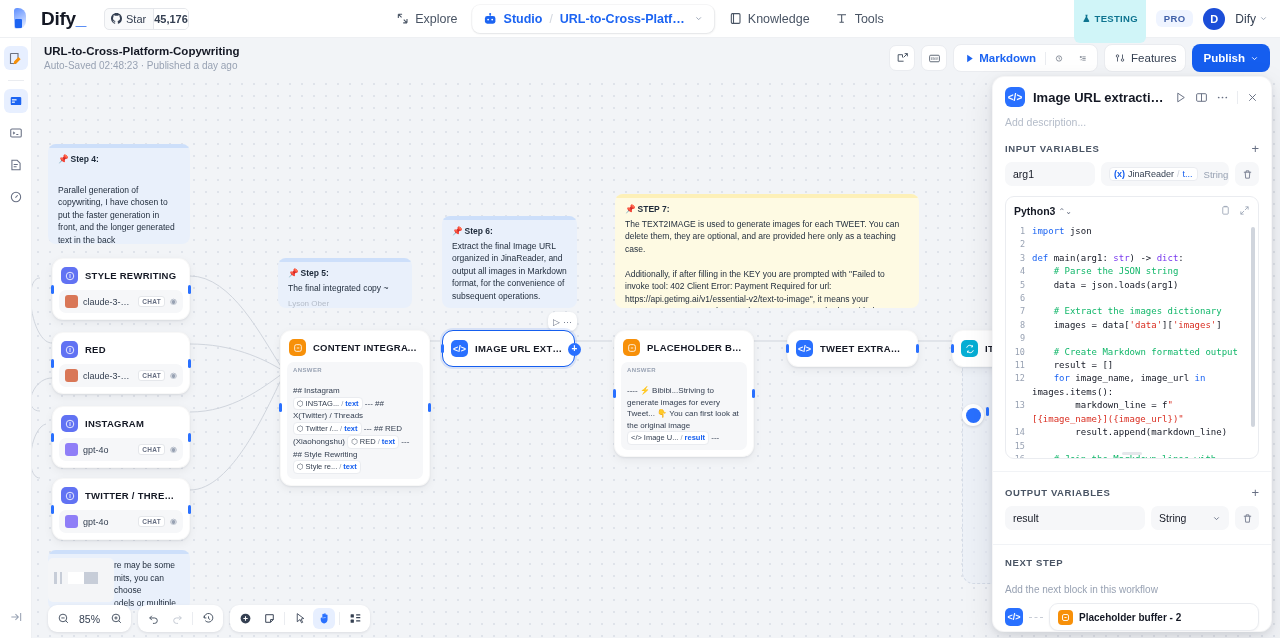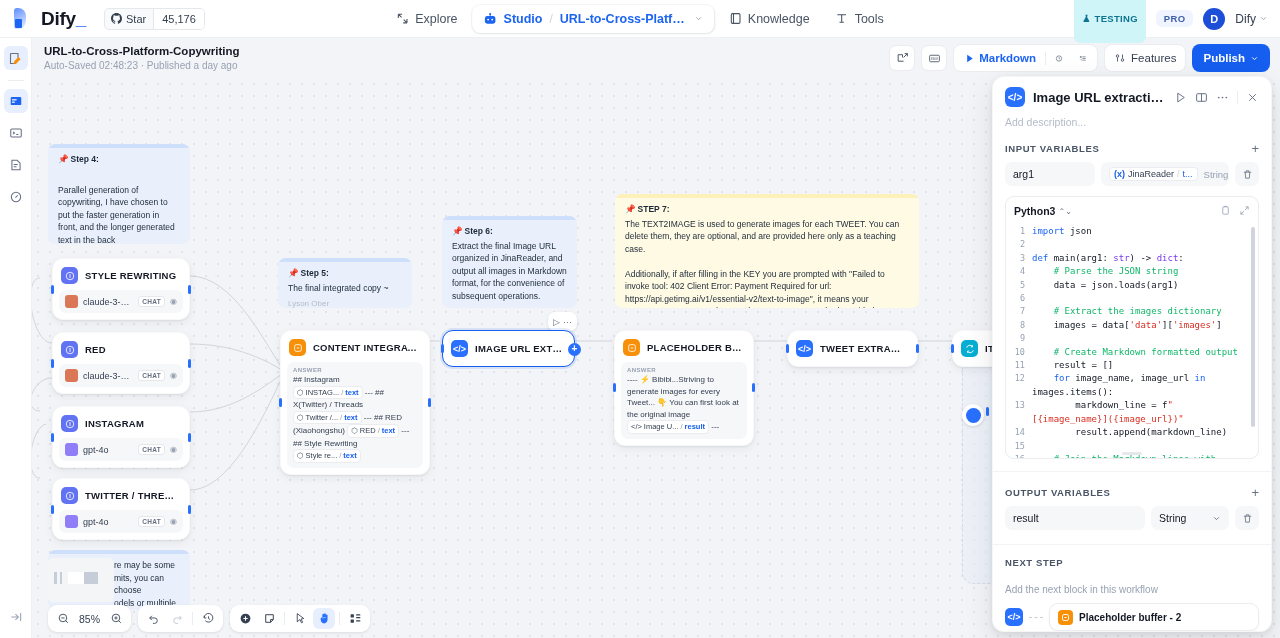--- a/index.html
+++ b/index.html
@@ -37,21 +37,21 @@
   .star-chip {
     display: flex; align-items: center; margin-left: 11px;
     border: 1px solid #e5e7eb; border-radius: 5px; overflow: hidden; height: 22px;
     background: #f9fafb;
   }
   .star-chip .sc-left {
     display: flex; align-items: center; gap: 4px; padding: 0 7px 0 6px;
     font-size: 11px; color: #354052; font-weight: 500; height: 100%;
   }
   .star-chip .sc-right {
-    padding: 0 8px; font-size: 11px; color: #354052; font-weight: 400;
+    padding: 0 0; font-size: 11px; color: #354052; font-weight: 700;
     background: #fff; border-left: 1px solid #e5e7eb; height: 100%;
     display: flex; align-items: center;
   }
 
   .nav-center {
     position: absolute; left: 50%; transform: translateX(-50%);
     display: flex; align-items: center; gap: 4px;
   }
   .nav-item {
     display: flex; align-items: center; gap: 6px; height: 28px;
@@ -192,21 +192,21 @@
   .model-ic.claude { background: #d97757; }
   .model-ic.gpt { background: #8f7ef7; }
   .model-name { font-size: 9px; color: #354052; white-space: nowrap; overflow: hidden; }
   .tag-chat {
     font-size: 6.5px; font-weight: 600; letter-spacing: .3px; color: #676f83;
     border: 1px solid #e5e7eb; border-radius: 3px; padding: 1px 3px; background: #fff;
   }
   .eye { color: #98a2b3; font-size: 8px; }
 
   .ans-label { font-size: 6px; letter-spacing: .4px; color: #98a2b3; font-weight: 600; }
-  .ans-text { font-size: 8px; line-height: 11.5px; color: #354052; margin-top: 1px; }
+  .ans-text { font-size: 8px; line-height: 11.5px; color: #354052; margin-top: 12px; }
   .vchip {
     display: inline-flex; align-items: center; gap: 2px; background: #fff;
     border: 1px solid #eaecf0; border-radius: 4px; padding: 0 3px; font-size: 7.5px;
     color: #354052; vertical-align: middle; white-space: nowrap;
   }
   .vchip .vx { color: #155eef; font-weight: 700; }
   .vchip .vdim { color: #98a2b3; }
 
   .port {
     position: absolute; width: 3px; height: 9px; background: #2970ff; border-radius: 2px;

